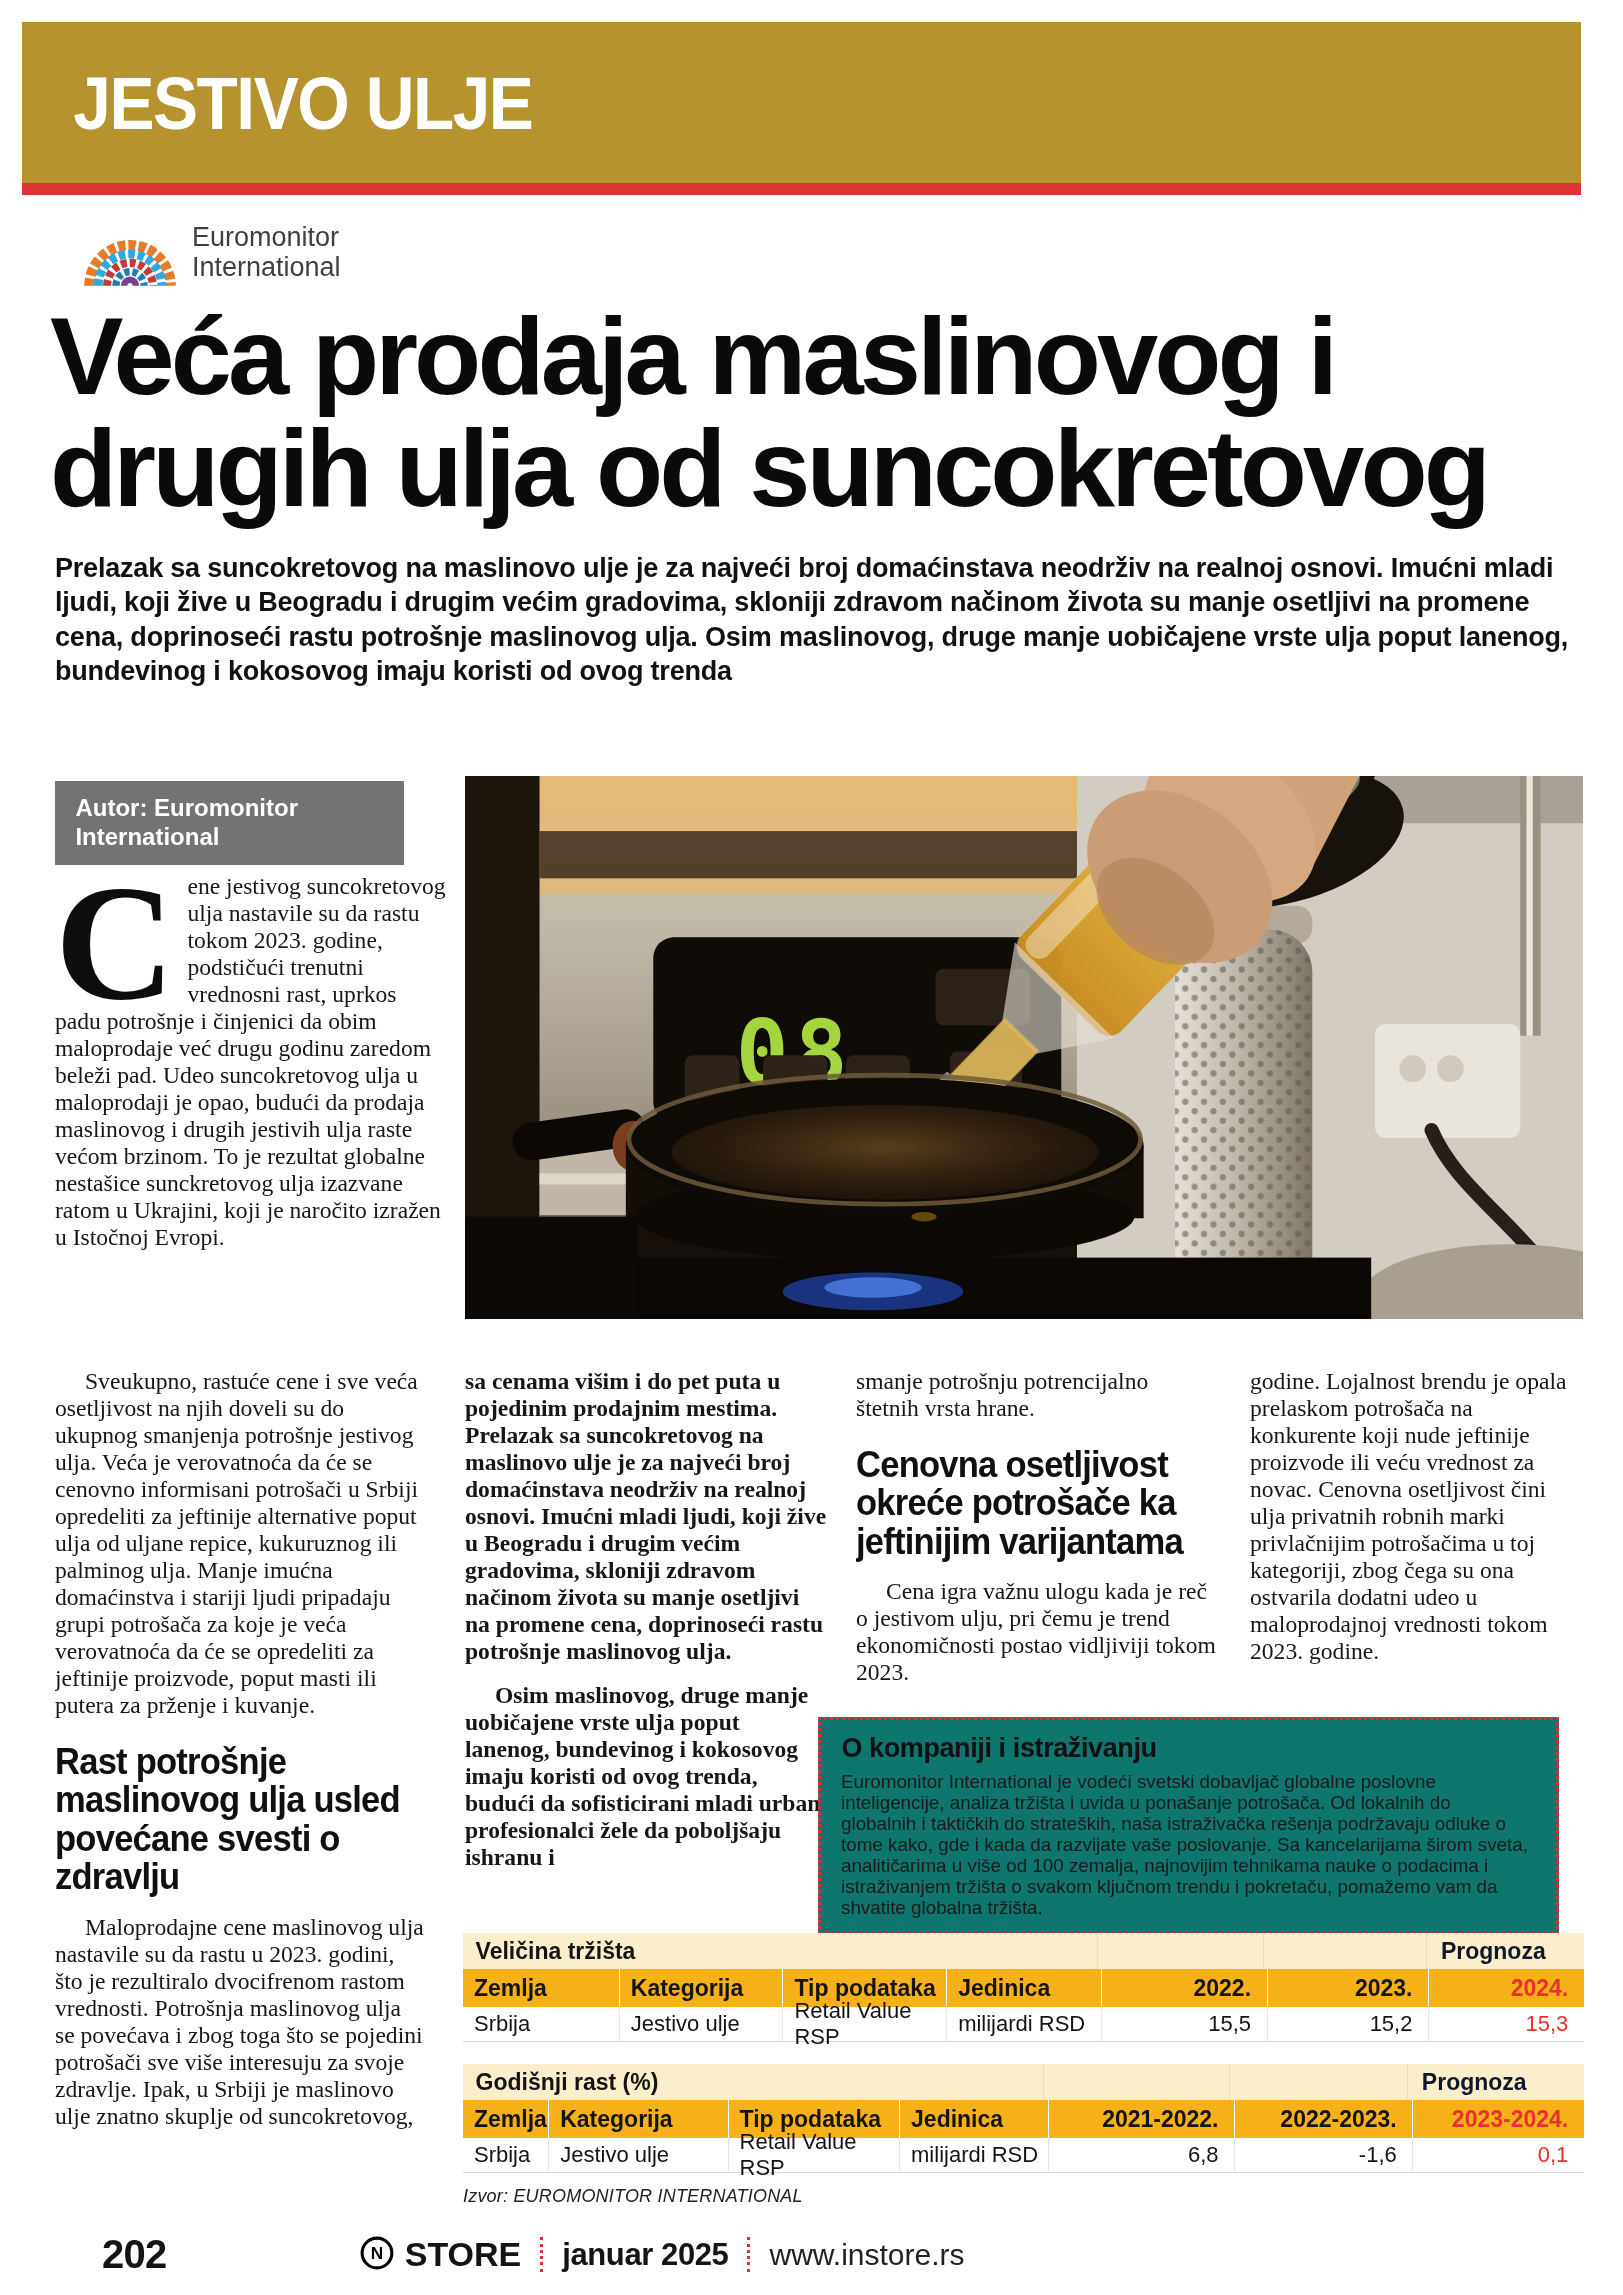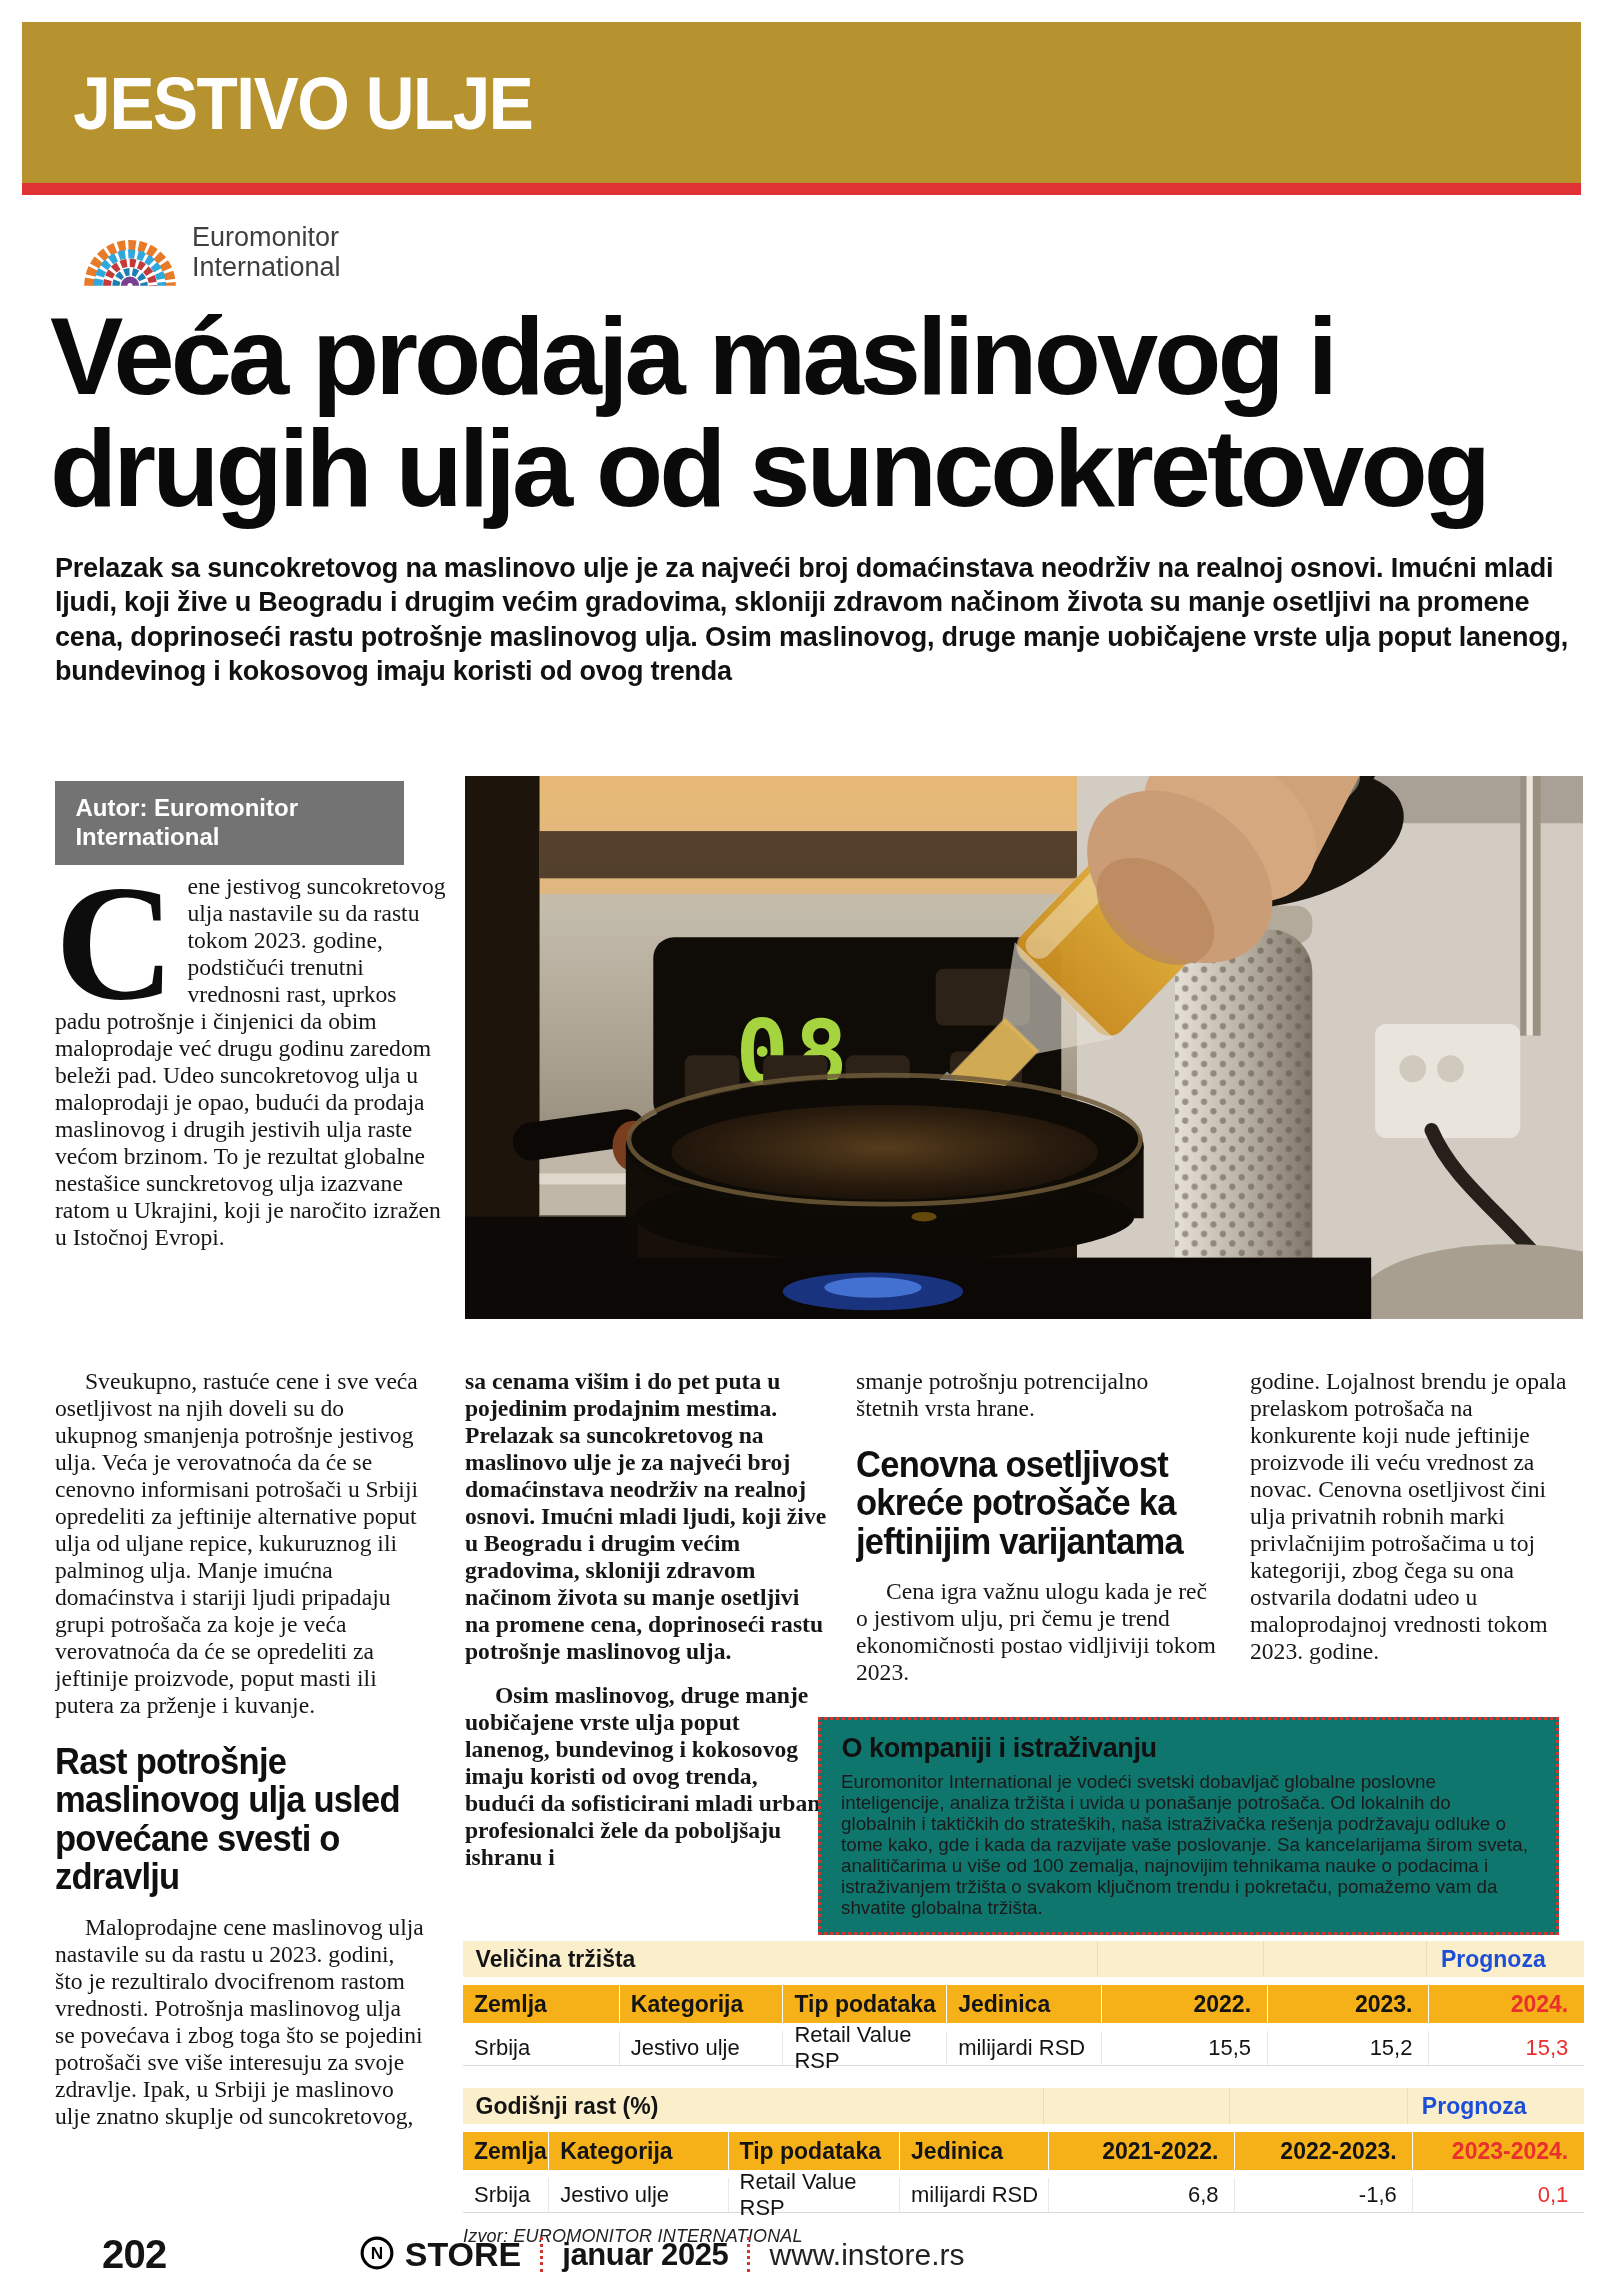--- a/index.html
+++ b/index.html
@@ -49,25 +49,25 @@
 
   
   .about-box{position:absolute;left:818px;top:1717px;width:741px;background:#0f766e;
              border:3.1px dotted #d6352f;padding:12.6px 20.4px 14px;box-sizing:border-box;}
   .about-box h3{margin:0 0 7.9px;font-size:27px;font-weight:800;letter-spacing:-0.4px;color:#101010;}
   .about-box .about-body{font-size:19px;line-height:21px;font-weight:500;color:#1a1a1a;
              transform:scaleX(.99);transform-origin:left top;}
 
   
   .tables{position:absolute;left:463px;top:1933px;width:1121px;font-family:"Liberation Sans",sans-serif;}
-  .trow{display:flex;width:100%;box-sizing:border-box;margin-top:8px;}
+  .trow{display:flex;width:100%;box-sizing:border-box;}
   .trow-title{background:#faeecb;height:36px;align-items:center;font-weight:700;font-size:23px;}
   .trow-title .tcell{height:100%;display:flex;align-items:center;box-sizing:border-box;border-left:1.6px solid #e6ddc2;}
   .trow-title .title-span{padding-left:12.6px;border-left:none;}
-  .prognoza{color:#1d4ed8;font-weight:700;padding-left:14px;}
+  .prognoza{color:#0f172a;font-weight:700;padding-left:14px;}
   .trow-head{background:#f7b118;height:38px;font-weight:700;font-size:23px;}
   .trow-head .tcell{display:flex;align-items:center;box-sizing:border-box;border-left:1.6px solid #fff;padding-left:11px;}
   .trow-head .tcell:first-child{border-left:none;}
   .trow-head .num{justify-content:flex-end;padding-right:15.7px;padding-left:16px;}
   .trow-data{background:#fff;height:35px;font-size:22px;border-bottom:1.6px solid #d9d9d9;}
   .trow-data .tcell{display:flex;align-items:center;box-sizing:border-box;border-left:0.8px solid #e7e7e7;padding-left:11px;}
   .trow-data .tcell:first-child{border-left:none;}
   .trow-data .num{justify-content:flex-end;padding-right:15.7px;padding-left:0;}
   .red{color:#e8302f !important;}
   .t2{margin-top:22px;}

